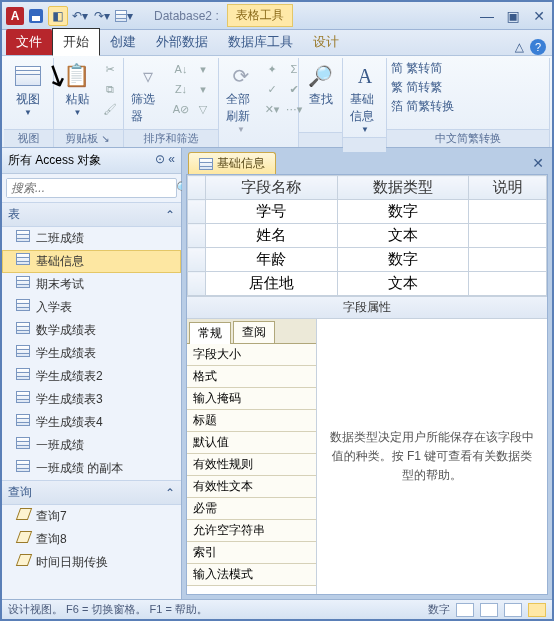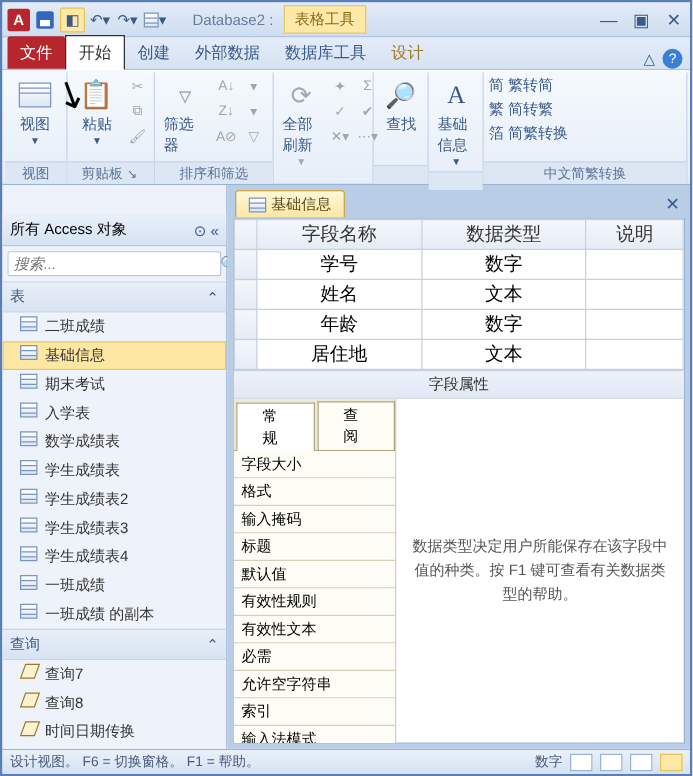--- a/index.html
+++ b/index.html
@@ -30,21 +30,21 @@
   .big-btn { width: 40px; display: flex; flex-direction: column; align-items: center; padding: 2px; border: 1px solid transparent; border-radius: 2px; color: #3a5a8a; position: relative; }
   .big-btn .ico { width: 30px; height: 26px; margin-bottom: 2px; display:flex; align-items:center; justify-content:center;}
   .big-btn .lbl { font-size: 12px; color: #3a5a8a; }
   .small-btns { display: flex; flex-direction: column; gap: 2px; }
   .small-btn { width: 18px; height: 18px; display: flex; align-items: center; justify-content: center; color: #9aa; font-size: 11px; }
   .dialog-launcher { font-size: 10px; color: #5a7198; align-self: flex-end; margin: 0 2px 1px 0; }
   .text-link { font-size: 12px; color: #3a5a8a; white-space: nowrap; }
   
   .main-split { display: flex; height: calc(100% - 28px - 26px - 92px - 20px); }
   .nav-pane { width: 180px; border-right: 1px solid #9bb3d3; display: flex; flex-direction: column; background: #eef3fb; min-width:180px;}
-  .nav-header { background: linear-gradient(#eaf1fb,#d5e2f2); padding: 4px 6px; display: flex; align-items: flex-end; border-bottom: 1px solid #b8c9df; margin-top: 23px; }
+  .nav-header { background: linear-gradient(#eaf1fb,#d5e2f2); padding: 4px 6px; display: flex; align-items: flex-start; border-bottom: 1px solid #b8c9df; }
   .nav-chevron { margin-left: auto; color: #3a5a8a; font-size: 12px; }
   .nav-search { display: flex; align-items: center; border: 1px solid #b8c9df; margin: 4px; background: #fff; border-radius: 2px; }
   .nav-search input { flex: 1; border: none; outline: none; font-size: 12px; padding: 2px 4px; font-style: italic; color: #888; }
   .nav-group-hdr { background: linear-gradient(#e8eef8,#d8e3f1); padding: 3px 6px; border-top: 1px solid #c6d5ea; border-bottom: 1px solid #c6d5ea; display: flex; align-items: center; color: #3a5a8a; }
   .nav-list { overflow-y: auto; flex: 1; }
   .nav-item { display: flex; align-items: flex-start; padding: 3px 6px 3px 14px; gap: 6px; color: #333; }
   .nav-item.selected { background: #fde7a2; border: 1px solid #e4c767; padding: 2px 5px 2px 13px; }
   .table-ico { width: 14px; height: 12px; background: linear-gradient(#fff,#dce6f4); border: 1px solid #7a96c0; position: relative; }
   .table-ico::before { content:""; position:absolute; top:3px; left:0; right:0; height:1px; background:#7a96c0;}
   .table-ico::after { content:""; position:absolute; top:7px; left:0; right:0; height:1px; background:#7a96c0;}
@@ -57,21 +57,21 @@
   .obj-close { margin-left: auto; color: #3a5a8a; font-size: 14px; padding-right:4px;}
   .design-inner { flex: 1; background: #fff; margin: 0 4px 4px 4px; border: 1px solid #99b2d4; display: flex; flex-direction: column; overflow: hidden;}
   .grid { border-collapse: collapse; width: 100%; font-size: 15px; }
   .grid th, .grid td { border: 1px solid #c6d1de; padding: 2px 6px; text-align: center; background: #fff; height: 18px;}
   .grid th { background: linear-gradient(#f4f7fc,#e4ecf6); text-align: center; font-weight: normal; color: #333;}
   .grid td.rowsel { width: 18px; background: linear-gradient(#f4f7fc,#e4ecf6); }
   .field-props-hdr { text-align: center; background: linear-gradient(#edf2fa,#dfe8f4); border-top:1px solid #c6d1de; border-bottom:1px solid #c6d1de; padding:2px 0; font-size:12px; color:#333;}
   .props-split { display:flex; flex:1; min-height:0; }
   .props-left { width: 130px; border-right:1px solid #c6d1de; display:flex; flex-direction:column; }
   .props-tabs { display:flex; border-bottom:1px solid #b0a77a; background:#ece9d8;}
-  .props-tab { padding:2px 20px; font-size:12px; border:1px solid #b0a77a; border-bottom:none; background:#fdfcf5; margin:2px 0 0 2px;}
+  .props-tab { padding:2px 8px; font-size:12px; border:1px solid #b0a77a; border-bottom:none; background:#fdfcf5; margin:2px 0 0 2px;}
   .props-tab.active { background:#fff; position:relative; top:1px;}
   .props-list { flex:1; overflow:auto; }
   .prop-row { border-bottom:1px solid #d6d1b8; padding:2px 6px; font-size:12px; background:#fdfcf5;}
   .props-right { flex:1; display:flex; align-items:center; justify-content:center; padding:12px; text-align:center; color:#555; font-size:12px; line-height:1.6;}
   
   .statusbar { height: 20px; background: linear-gradient(#eaf1fb,#d5e2f2); border-top: 1px solid #9bb3d3; display: flex; align-items: center; padding: 0 6px; font-size: 11px; color: #4a5a7a; }
   .statusbar .right { margin-left: auto; display:flex; gap:6px; align-items:center;}
   .view-btn { width:18px; height:14px; border:1px solid #9bb3d3; background:#fff; }
   .view-btn.active { background:#ffe8a6; border-color:#e8c457;}
   

